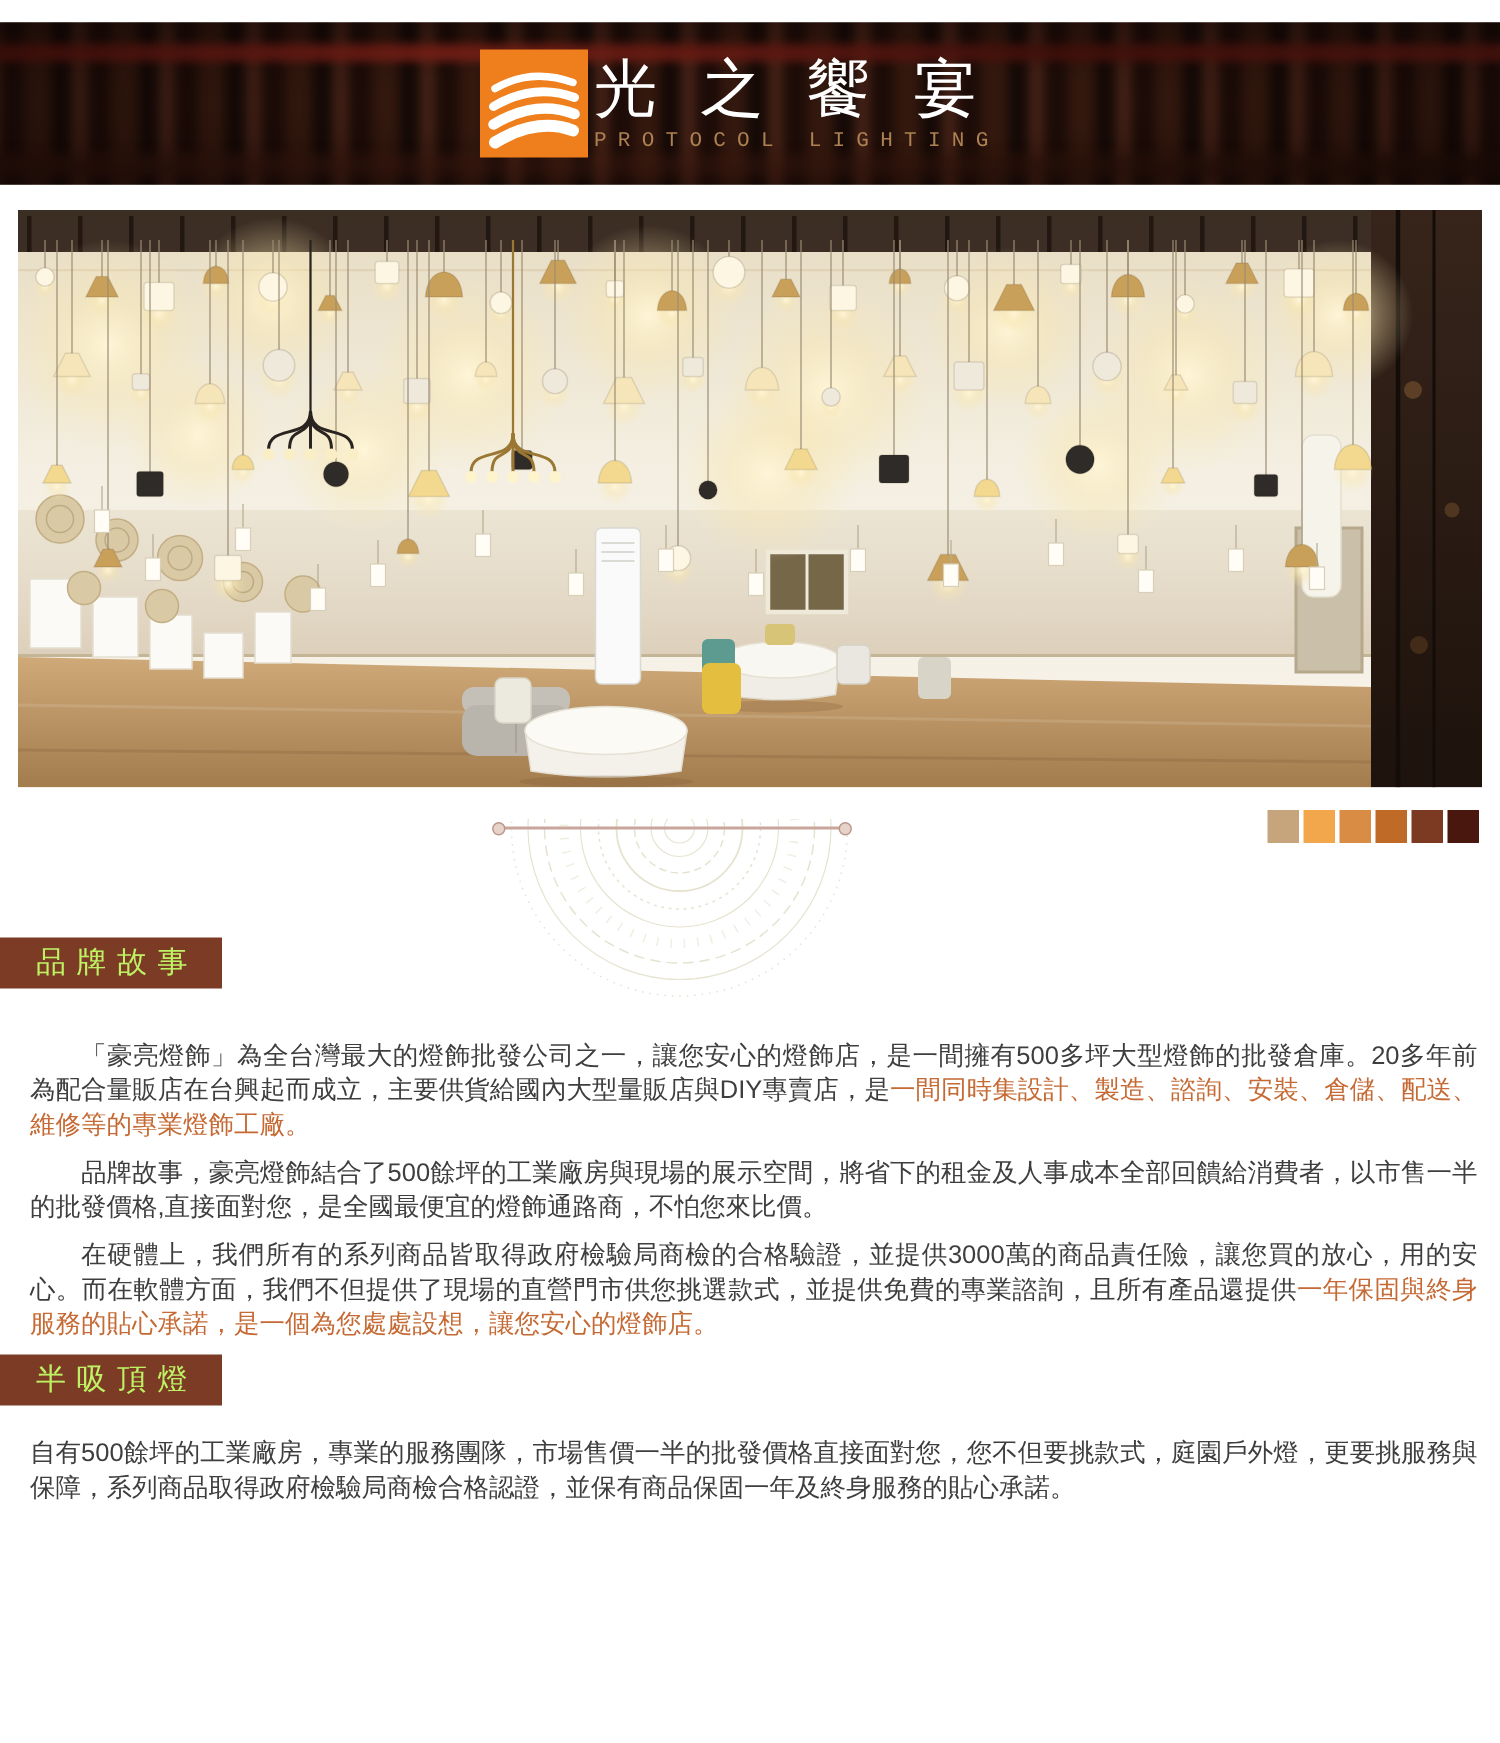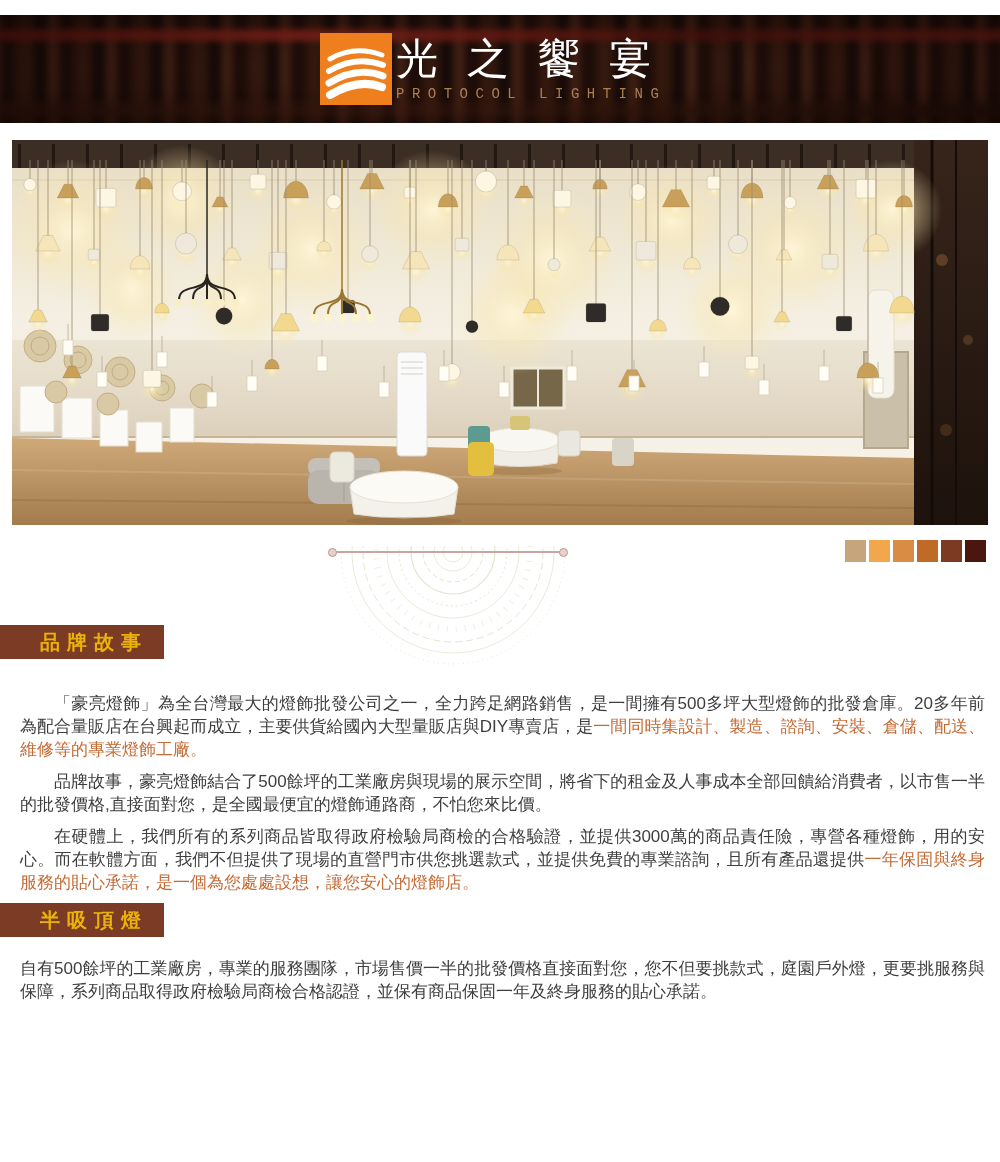--- a/index.html
+++ b/index.html
@@ -35,22 +35,22 @@
   .divider{position:relative;height:26px;margin-top:13px;}
   .div-line{position:absolute;left:333px;top:13px;width:230px;height:2px;background:var(--divline);}
   .div-line::before,.div-line::after{content:'';position:absolute;top:-3px;width:7px;height:7px;border-radius:50%;
       background:#e7d2ca;border:1px solid #bd968b;}
   .div-line::before{left:-5px;} .div-line::after{right:-5px;}
   .mandala{position:absolute;left:338px;top:8px;pointer-events:none;}
   .swatches{position:absolute;right:14px;top:2px;display:flex;gap:3px;}
   .swatch{width:21px;height:22px;}
 
   
-  .sec-title{display:inline-block;background:var(--heading-bg);color:#eab308;font-size:20px;
-      letter-spacing:7px;padding:6px 16px 6px 40px;line-height:22px;font-weight:bold;}
+  .sec-title{display:inline-block;background:var(--heading-bg);color:#bef264;font-size:20px;
+      letter-spacing:7px;padding:6px 16px 6px 24px;line-height:22px;}
   .section.brand{margin-top:61px;}
   .section.business{margin-top:8px;}
   .text{margin:0 15px 0 20px;}
   .brand .text{margin-top:33px;}
   .business .text{margin-top:20px;}
   .text p{margin:0 0 9px;font-size:17px;line-height:23px;text-align:justify;text-indent:2em;}
   .business .text p{text-indent:0;}
   .business .text p:last-child{white-space:pre-line;}
   .hl{color:var(--accent);}
 </style>
@@ -489,23 +489,23 @@
         <div class="swatch" style="background: rgb(217, 140, 68);"></div>
         <div class="swatch" style="background: rgb(192, 106, 40);"></div>
         <div class="swatch" style="background: rgb(125, 58, 34);"></div>
         <div class="swatch" style="background: rgb(74, 23, 14);"></div>
       </div>
   </div>
 
   <div class="section brand">
     <div class="sec-title">品牌故事</div>
     <div class="text">
-        <p><span>「豪亮燈飾」為全台灣最大的燈飾批發公司之一，全力跨足網路銷售，是一間擁有500多坪大型燈飾的批發倉庫。20多年前為配合量販店在台興起而成立，主要供貨給國內大型量販店與DIY專賣店，是</span><span class="hl">一間同時集設計、製造、諮詢、安裝、倉儲、配送、維修等的專業燈飾工廠。</span></p>
+        <p><span>「豪亮燈飾」為全台灣最大的燈飾批發公司之一，讓您安心的燈飾店，是一間擁有500多坪大型燈飾的批發倉庫。20多年前為配合量販店在台興起而成立，主要供貨給國內大型量販店與DIY專賣店，是</span><span class="hl">一間同時集設計、製造、諮詢、安裝、倉儲、配送、維修等的專業燈飾工廠。</span></p>
         <p><span>品牌故事，豪亮燈飾結合了500餘坪的工業廠房與現場的展示空間，將省下的租金及人事成本全部回饋給消費者，以市售一半的批發價格,直接面對您，是全國最便宜的燈飾通路商，不怕您來比價。</span></p>
-        <p><span>在硬體上，我們所有的系列商品皆取得政府檢驗局商檢的合格驗證，並提供3000萬的商品責任險，專營各種燈飾，用的安心。而在軟體方面，我們不但提供了現場的直營門市供您挑選款式，並提供免費的專業諮詢，且所有產品還提供</span><span class="hl">一年保固與終身服務的貼心承諾，是一個為您處處設想，讓您安心的燈飾店。</span></p>
+        <p><span>在硬體上，我們所有的系列商品皆取得政府檢驗局商檢的合格驗證，並提供3000萬的商品責任險，讓您買的放心，用的安心。而在軟體方面，我們不但提供了現場的直營門市供您挑選款式，並提供免費的專業諮詢，且所有產品還提供</span><span class="hl">一年保固與終身服務的貼心承諾，是一個為您處處設想，讓您安心的燈飾店。</span></p>
       </div>
   </div>
 
   <div class="section business">
     <div class="sec-title">半吸頂燈</div>
     <div class="text">
         <p><span>自有500餘坪的工業廠房，專業的服務團隊，市場售價一半的批發價格直接面對您，您不但要挑款式，庭園戶外燈，更要挑服務與保障，系列商品取得政府檢驗局商檢合格認證，並保有商品保固一年及終身服務的貼心承諾。</span></p>
       </div>
   </div>
 

